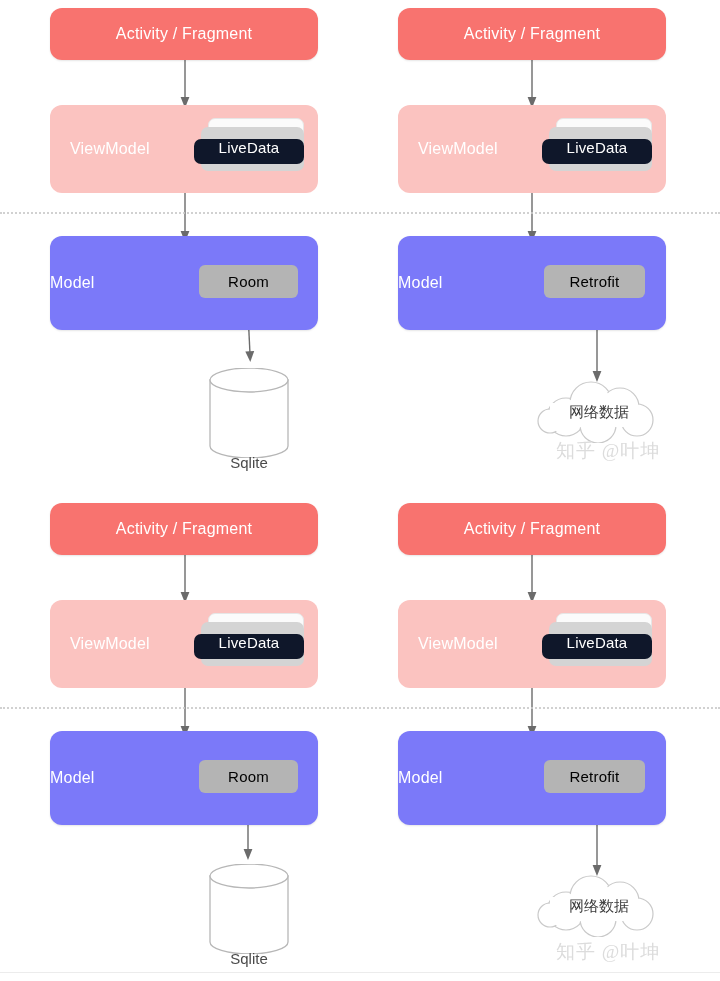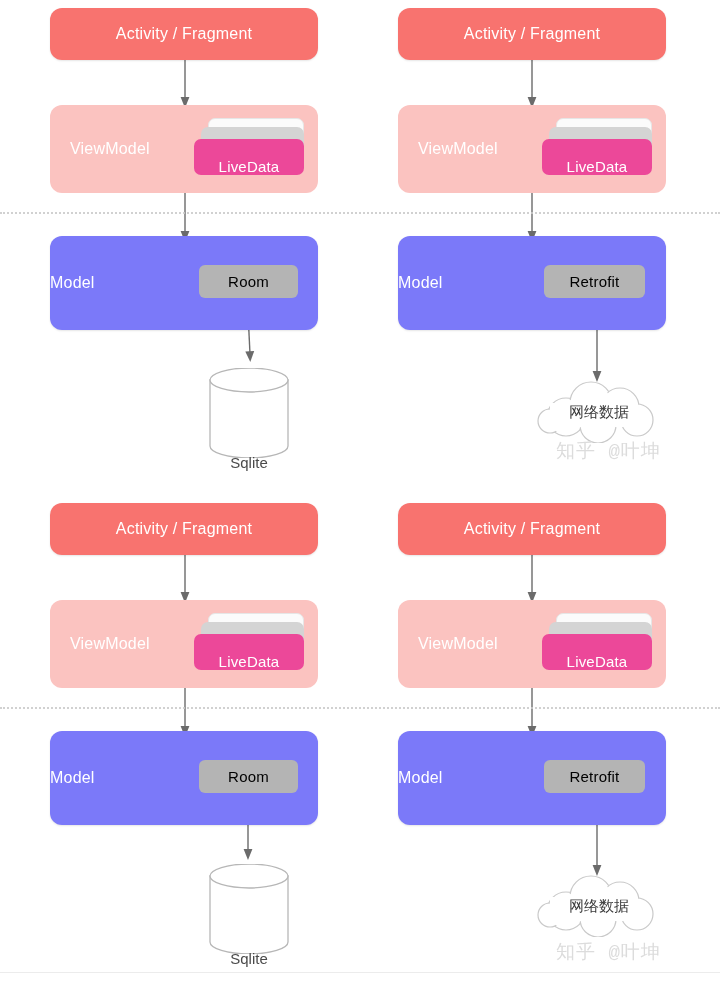--- a/index.html
+++ b/index.html
@@ -95,24 +95,24 @@
     background: #fbfbfb;
     border: 1px solid #e6e6e6;
   }
   .card-mid {
     left: 7px; top: 9px;
     width: 103px; height: 44px;
     background: #d4d4d4;
   }
   .card-front {
     left: 0; top: 21px;
-    width: 110px; height: 36px;
-    background: #ec4899;
+    width: 110px; height: 25px;
+    background: #0f172a;
     display: flex;
-    align-items: flex-end;
+    align-items: flex-start;
     justify-content: center;
   }
   .card-front .label {
     color: #ffffff;
     font-size: 15px;
     letter-spacing: .2px;
   }
 
   
   .pill {
@@ -162,21 +162,21 @@
     color: #3a3a3a;
     font-size: 15px;
     font-family: "DejaVu Sans", sans-serif;
   }
 
   
   .watermark {
     position: absolute;
     color: #dcdcdc;
     font-size: 19px;
-    font-family: Liberation Mono, monospace;
+    font-family: Liberation Serif, serif;
     white-space: nowrap;
     letter-spacing: 1px;
   }
 </style>
 </head>
 <body>
 
 <div class="canvas">
 
   <svg class="arrow" style="left:178px; top:58px; width:14px; height:52px;" viewBox="0 0 14 52">

